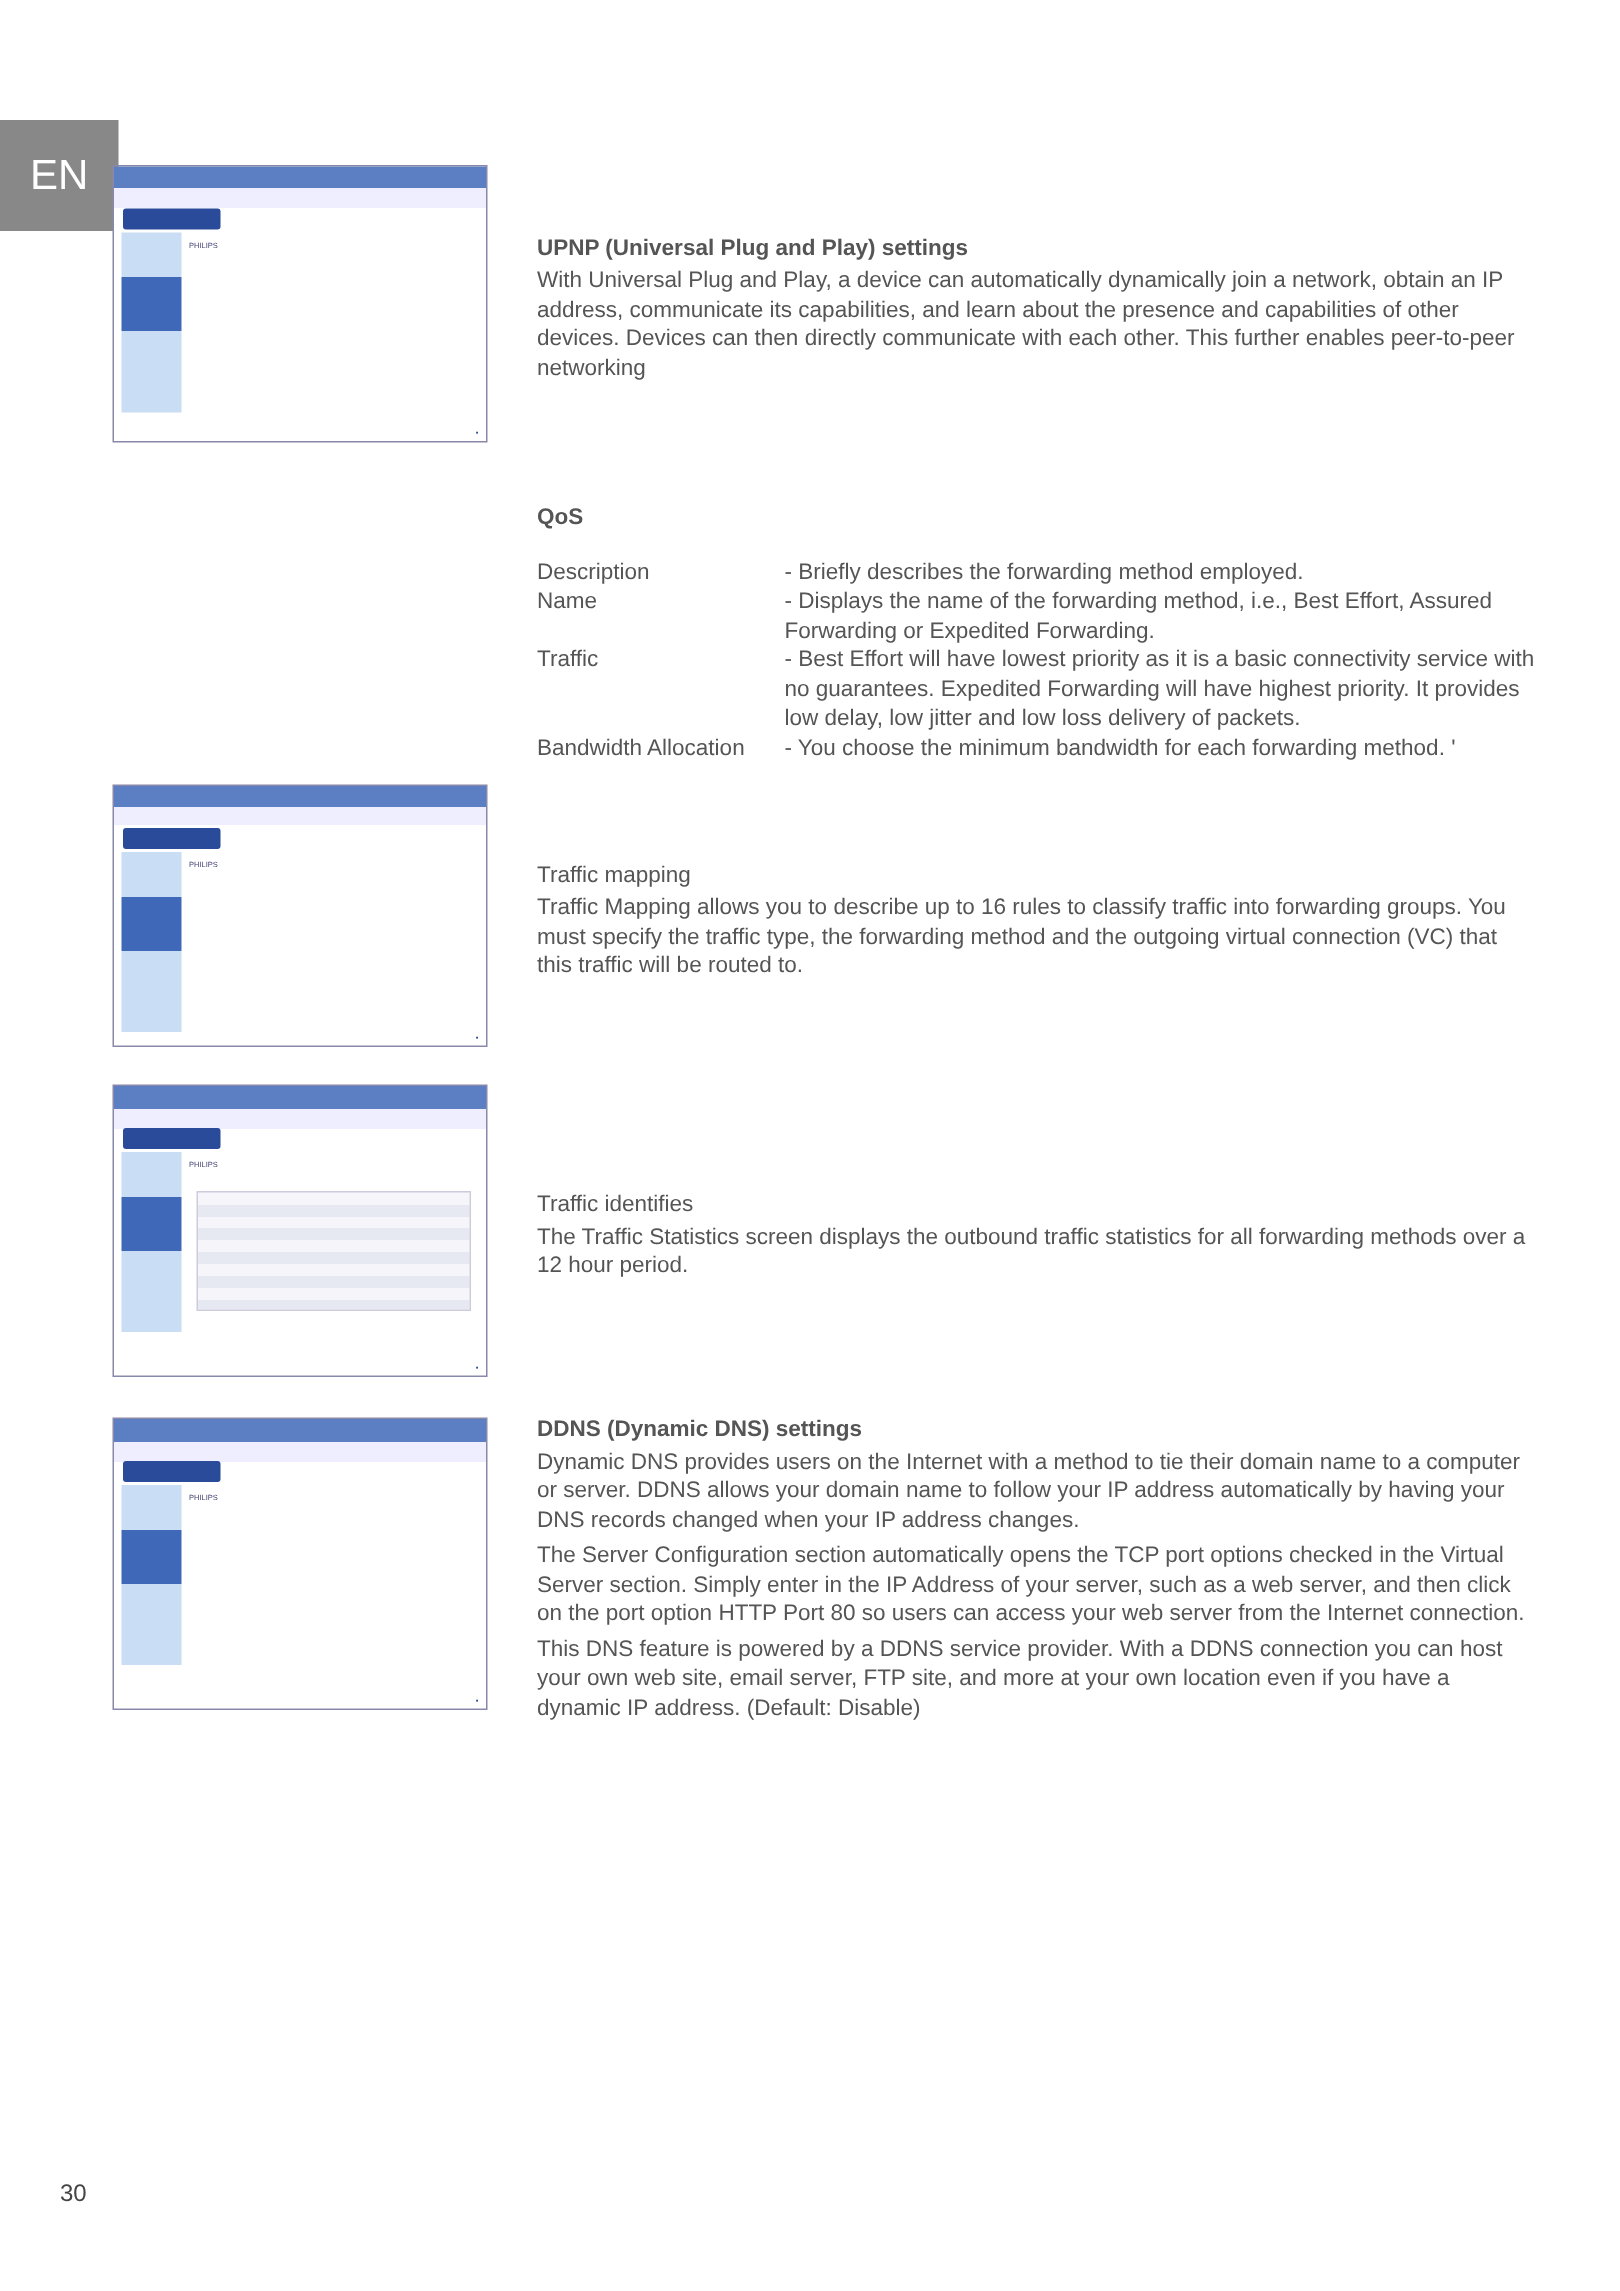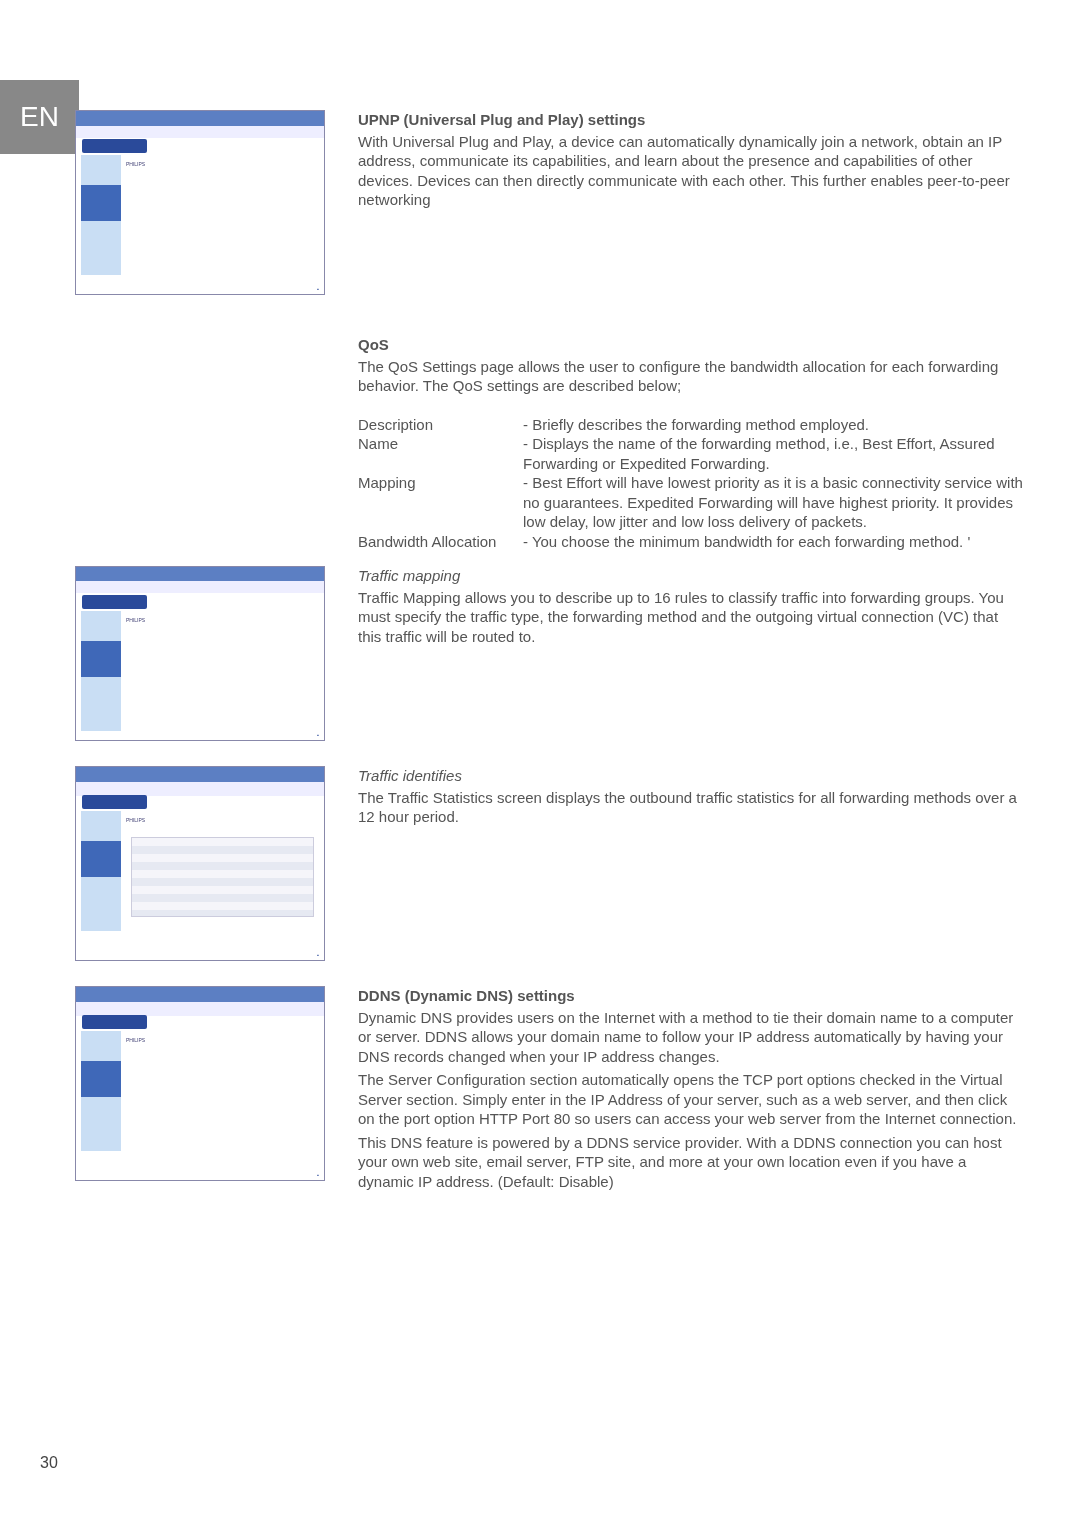--- a/index.html
+++ b/index.html
@@ -20,21 +20,21 @@
       padding: 21px 20px;
       font-size: 28px;
       font-weight: normal;
     }
     .content-area {
       position: absolute;
       top: 110px;
       left: 75px;
       right: 55px;
     }
-    .row { display: flex; align-items: flex-start; }
+    .row { display: flex; align-items: center; }
     .thumb-col { width: 265px; flex-shrink: 0; margin-right: 18px; }
     .text-col { flex: 1; font-size: 15px; line-height: 1.3; color: #555; }
     .thumb {
       width: 250px;
       height: 185px;
       border: 1px solid #88a;
       background: linear-gradient(#5c7fc3 0%, #5c7fc3 8%, #eef 8%, #eef 15%, #fff 15%, #fff 100%);
       position: relative;
       margin-bottom: 10px;
     }
@@ -65,21 +65,21 @@
       height: 80px;
       background: repeating-linear-gradient(#f5f5fa 0px, #f5f5fa 8px, #e6e9f2 8px, #e6e9f2 16px);
       border: 1px solid #ccd;
     }
     .thumb .bottom {
       position: absolute;
       bottom: 2px; right: 5px;
       font-size: 5px; color: #2a4a9a;
     }
     .section-head { font-weight: bold; color: #555; margin-bottom: 2px; }
-    .italic-head { font-style: italic; color: #555; margin-bottom: 2px; }
+    .italic-head { color: #555; margin-bottom: 2px; }
     .para { margin-bottom: 4px; }
     .def-table { display: table; width: 100%; }
     .def-row { display: table-row; }
     .def-term { display: table-cell; width: 165px; vertical-align: top; padding-right: 6px; }
     .def-val { display: table-cell; vertical-align: top; }
     .spacer15 { height: 15px; }
     .spacer30 { height: 30px; }
     .page-num {
       position: absolute;
       bottom: 55px;
@@ -108,33 +108,32 @@
       <div class="para">With Universal Plug and Play, a device can automatically dynamically join a network, obtain an IP address, communicate its capabilities, and learn about the presence and capabilities of other devices. Devices can then directly communicate with each other. This further enables peer-to-peer networking</div>
     </div>
   </div>
 
   <div class="spacer30"></div>
 
   <div class="row">
     <div class="thumb-col"></div>
     <div class="text-col">
       <div class="section-head">QoS</div>
-      <div class="para">The QoS Settings page allows the user to configure the bandwidth allocation for each forwarding behavior. The QoS settings are described below;</div>
       <div class="spacer15"></div>
       <div class="def-table">
         <div class="def-row">
           <div class="def-term">Description</div>
           <div class="def-val">- Briefly describes the forwarding method employed.</div>
         </div>
         <div class="def-row">
           <div class="def-term">Name</div>
           <div class="def-val">- Displays the name of the forwarding method, i.e., Best Effort, Assured Forwarding or Expedited Forwarding.</div>
         </div>
         <div class="def-row">
-          <div class="def-term">Mapping</div>
+          <div class="def-term">Traffic</div>
           <div class="def-val">- Best Effort will have lowest priority as it is a basic connectivity service with no guarantees. Expedited Forwarding will have highest priority. It provides low delay, low jitter and low loss delivery of packets.</div>
         </div>
         <div class="def-row">
           <div class="def-term">Bandwidth Allocation</div>
           <div class="def-val">- You choose the minimum bandwidth for each forwarding method. '</div>
         </div>
       </div>
     </div>
   </div>
 

